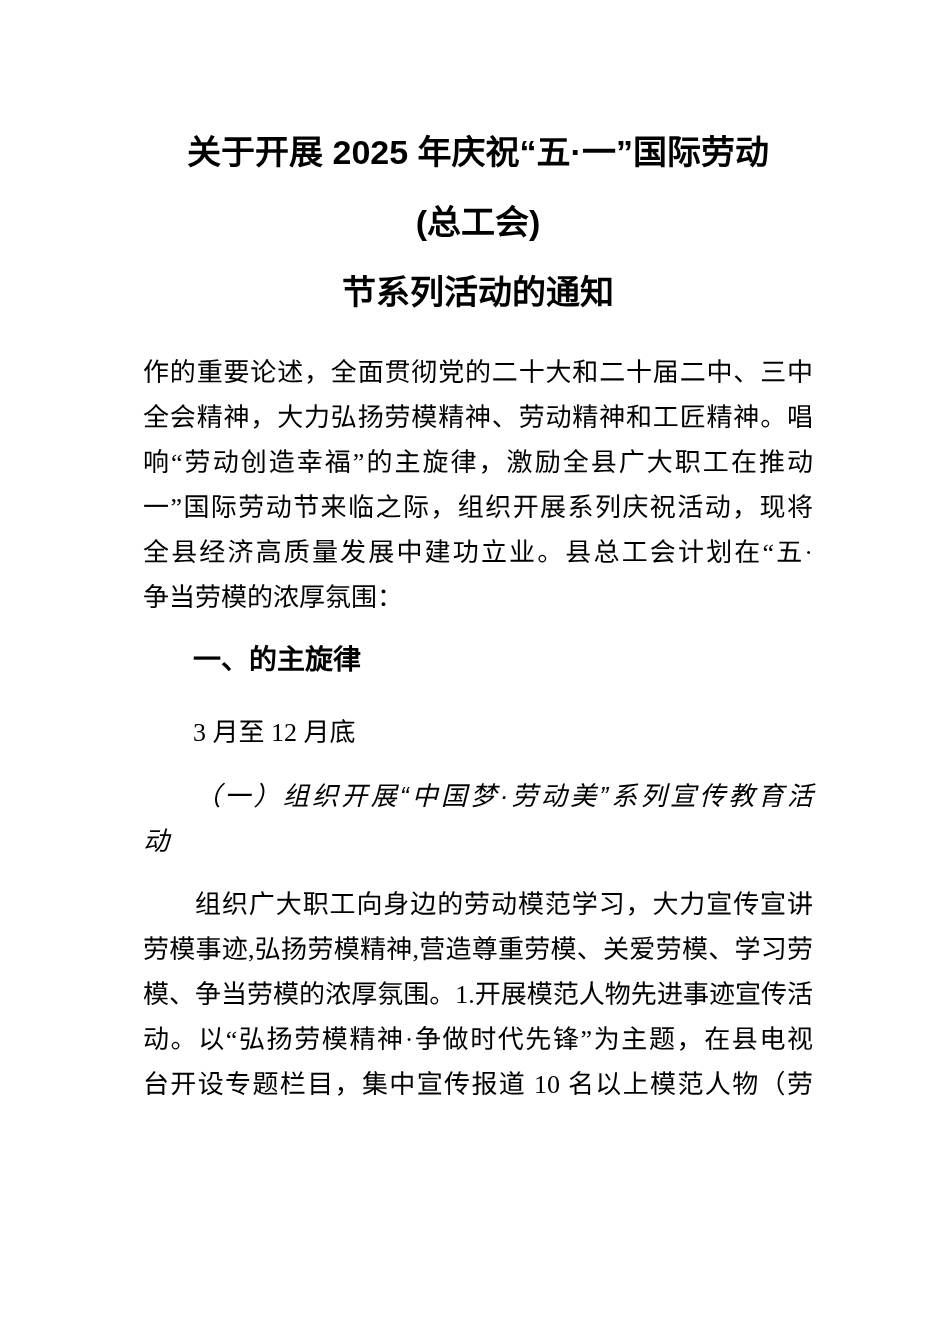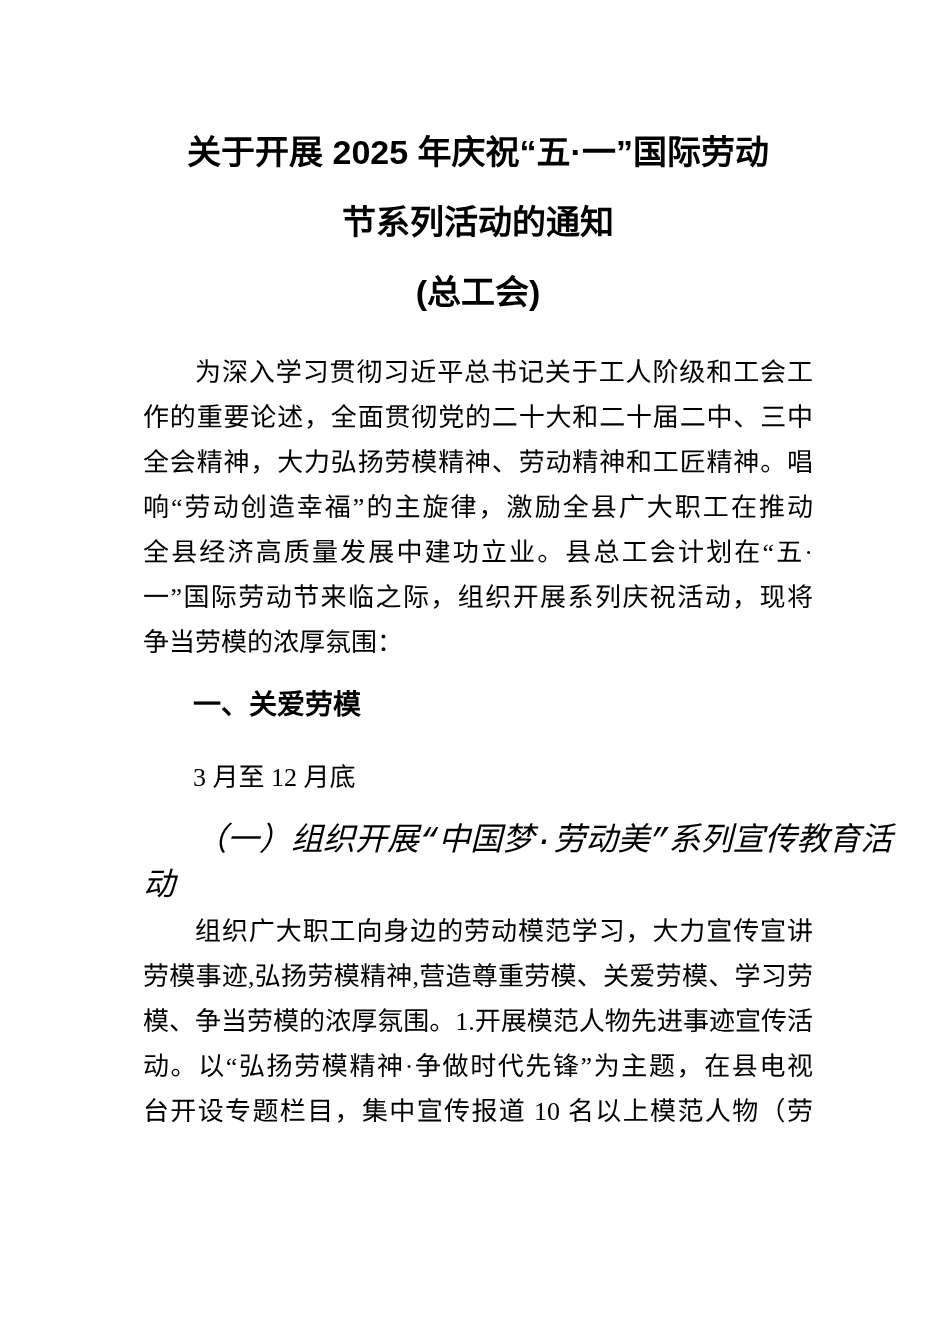--- a/index.html
+++ b/index.html
@@ -42,57 +42,56 @@
   
   .heading-line {
     font-family: "Liberation Sans", "DejaVu Sans", sans-serif;
     font-weight: 700;
     font-size: 28px;
     line-height: 45px;
     text-indent: 50px;
   }
   
   .kai-line {
-    font-family: Liberation Mono, monospace;
+    font-family: Liberation Sans, sans-serif;
     font-style: italic;
-    font-size: 32px;
+    font-size: 26px;
     line-height: 45px;
     white-space: nowrap;
   }
   
   .intro-para   { margin-top: 23px; }
   .h1-block     { margin-top: 17px; }
   .time-block   { margin-top: 28px; }
   .h2-block     { margin-top: 15px; }
   .sub1-block   { margin-top: 19px; }
-  .para2-block  { }
+  .para2-block  { margin-top: 18px; }
 </style>
 </head>
 <body>
 
 <div class="page">
   <div class="content">
 
     <div class="doc-title">
       <div>关于开展 2025 年庆祝“五·一”国际劳动</div>
+      <div>(总工会)</div>
       <div>节系列活动的通知</div>
-      <div>(总工会)</div>
     </div>
 
     <div class="intro-para">
-      <div class="body-line j indent">为深入学习贯彻习近平总书记关于工人阶级和工会工</div>
       <div class="body-line j">作的重要论述，全面贯彻党的二十大和二十届二中、三中</div>
       <div class="body-line j">全会精神，大力弘扬劳模精神、劳动精神和工匠精神。唱</div>
       <div class="body-line j">响“劳动创造幸福”的主旋律，激励全县广大职工在推动</div>
+      <div class="body-line j">一”国际劳动节来临之际，组织开展系列庆祝活动，现将</div>
       <div class="body-line j">全县经济高质量发展中建功立业。县总工会计划在“五·</div>
-      <div class="body-line j">一”国际劳动节来临之际，组织开展系列庆祝活动，现将</div>
       <div class="body-line">争当劳模的浓厚氛围：</div>
     </div>
 
-    <div class="heading-line h1-block">一、关爱劳模</div>
+    <div class="heading-line h1-block">一、的主旋律</div>
 
     <div class="body-line time-block" style="text-indent:50px;">3 月至 12 月底</div>
 
 
     <div class="sub1-block">
       <div class="kai-line j indent">（一）组织开展“中国梦·劳动美”系列宣传教育活</div>
       <div class="kai-line">动</div>
     </div>
 
     <div class="para2-block">

